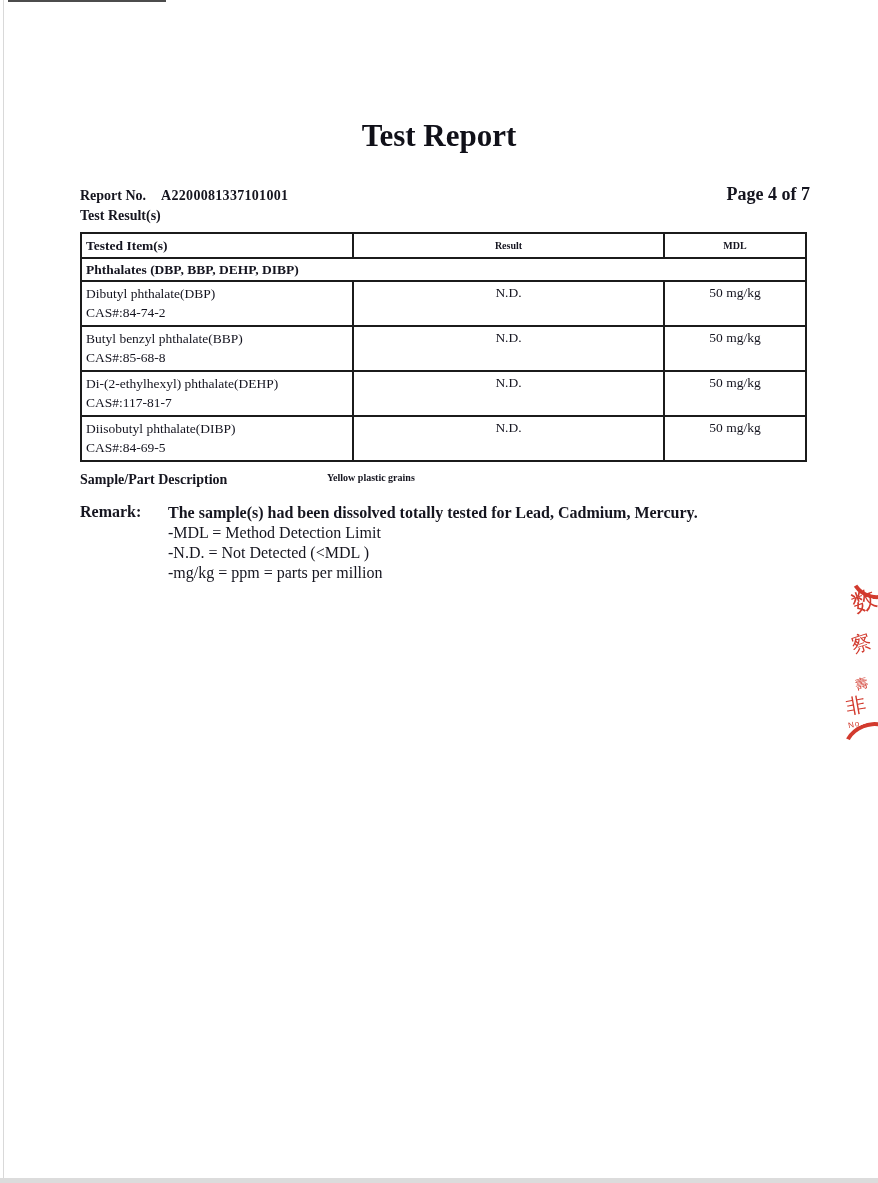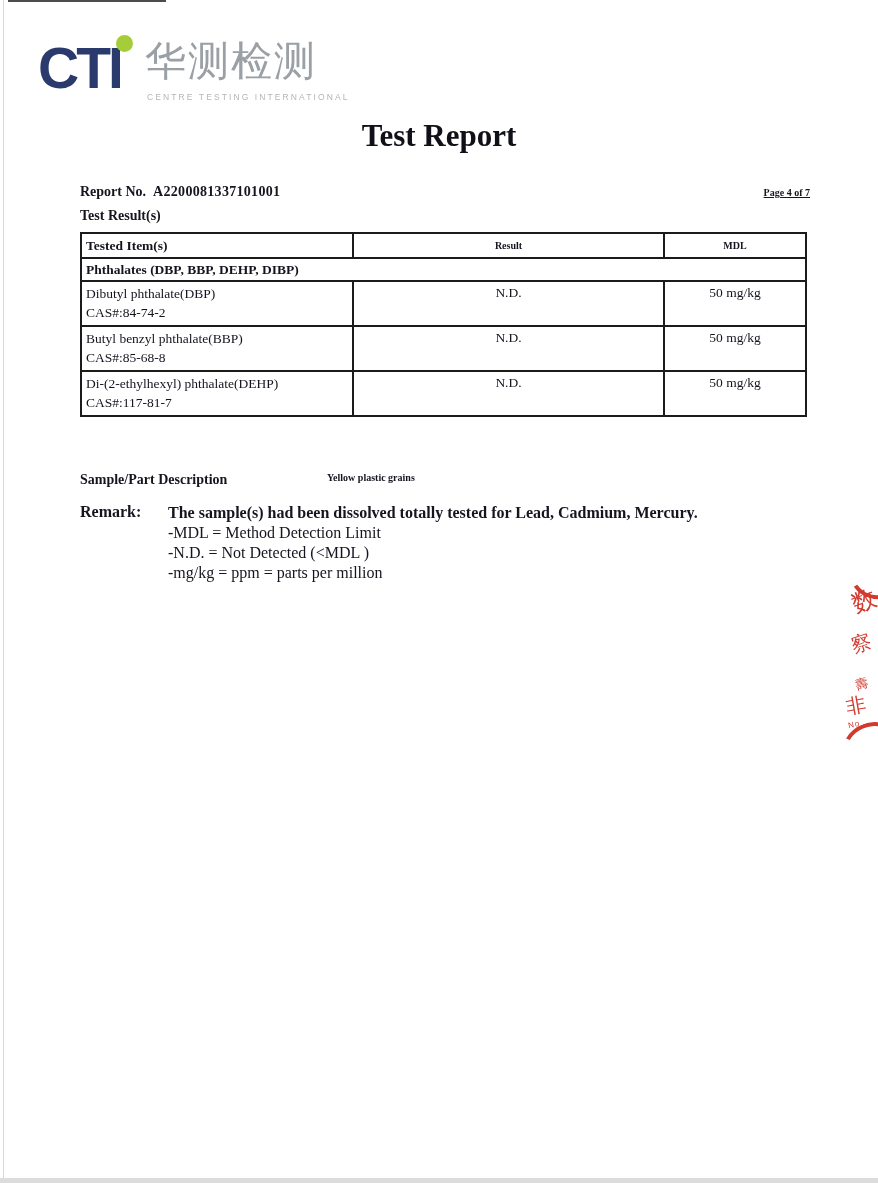--- a/index.html
+++ b/index.html
@@ -41,22 +41,22 @@
   .doc-title {
     position: absolute; left: 0; top: 118px; width: 100%;
     text-align: center; font-size: 31px; font-weight: bold; color: #101018;
   }
 
   .report-row {
     position: absolute; left: 80px; top: 184px; width: 730px;
     display: flex; align-items: baseline; font-size: 14px;
   }
   .report-no-label { font-weight: bold; }
-  .report-no-value { font-weight: bold; margin-left: 7px; letter-spacing: 0.3px; }
-  .page-number { margin-left: auto; font-weight: bold; font-size: 10px; text-decoration: underline; }
+  .report-no-value { font-weight: bold; margin-left: 15px; letter-spacing: 0.3px; }
+  .page-number { margin-left: auto; font-weight: bold; font-size: 18px; }
 
   .section-title { position: absolute; left: 80px; top: 208px; font-size: 14px; font-weight: bold; }
 
   
   table.results {
     position: absolute; left: 80px; top: 232px;
     width: 725px; border-collapse: collapse; table-layout: fixed;
     font-size: 13.5px; color: #14141f; padding-left: 29px;
   }
   table.results th, table.results td { border: 2px solid #1b1b1b; }
@@ -91,26 +91,20 @@
 </style>
 </head>
 <body>
 
 <div class="page">
 
   <div class="artifact-top"></div>
   <div class="artifact-left"></div>
   <div class="artifact-bottom"></div>
 
-  <div class="logo">
-    <div class="logo-brand">CTI</div>
-    <div class="logo-dot"></div>
-    <div class="logo-cn">华测检测</div>
-    <div class="logo-sub">CENTRE TESTING INTERNATIONAL</div>
-  </div>
 
   <div class="doc-title">Test Report</div>
 
   <div class="report-row">
     <span class="report-no-label">Report No.</span>
     <span class="report-no-value">A2200081337101001</span>
     <span class="page-number">Page 4 of 7</span>
   </div>
 
   <div class="section-title">Test Result(s)</div>
@@ -149,20 +143,28 @@
         <td class="cell-center">50 mg/kg</td>
       </tr>
       <tr class="data-row">
         <td class="cell-item">
           <div>Di-(2-ethylhexyl) phthalate(DEHP)</div>
           <div>CAS#:117-81-7</div>
         </td>
         <td class="cell-center">N.D.</td>
         <td class="cell-center">50 mg/kg</td>
       </tr>
+      <tr class="data-row">
+        <td class="cell-item">
+          <div>Diisobutyl phthalate(DIBP)</div>
+          <div>CAS#:84-69-5</div>
+        </td>
+        <td class="cell-center">N.D.</td>
+        <td class="cell-center">50 mg/kg</td>
+      </tr>
     </tbody>
   </table>
 
   <div class="sample-row">
     <span class="sample-label">Sample/Part Description</span>
     <span class="sample-value">Yellow plastic grains</span>
   </div>
 
   <div class="remark">
     <span class="remark-label">Remark:</span>

